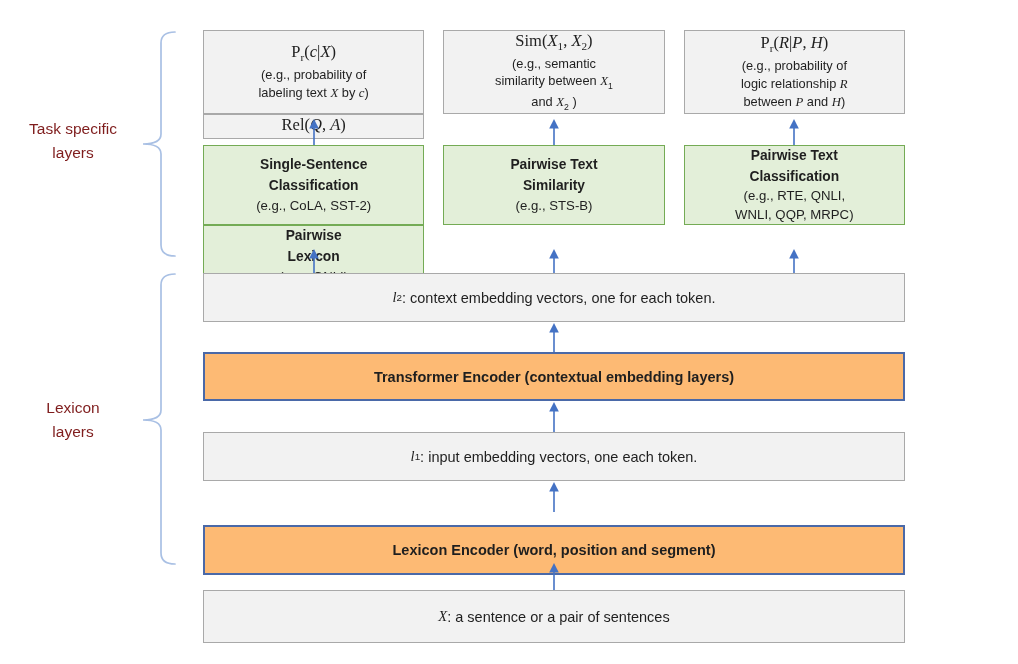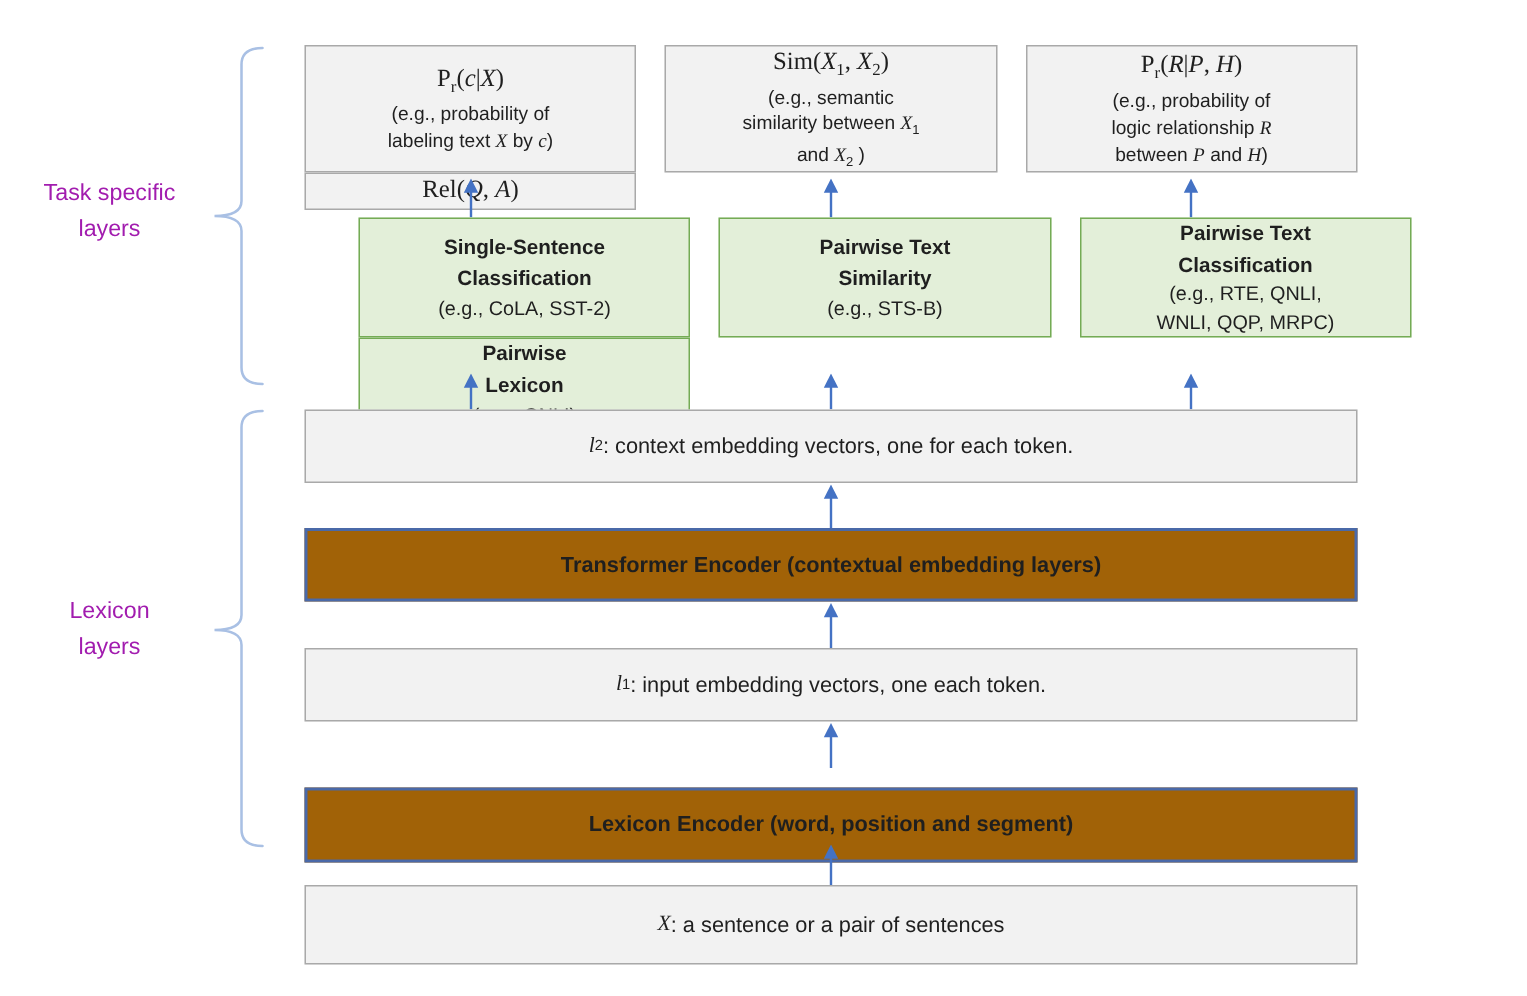--- a/index.html
+++ b/index.html
@@ -17,21 +17,21 @@
   
   .box {
     display: flex;
     flex-direction: column;
     align-items: center;
     justify-content: center;
     text-align: center;
   }
   .gray  { background: #f2f2f2; border: 1.4px solid #a9a9a9; }
   .green { background: #e3efd9; border: 1.6px solid #74ab55; }
-  .blue  { background: #a16207; border: 2px   solid #4a69a8; }
+  .blue  { background: #fdba74; border: 2px   solid #4a69a8; }
 
   
   .row4 {
     position: absolute;
     left: 203px;
     width: 702px;
     display: grid;
     grid-template-columns: repeat(3, 1fr);
     column-gap: 19px;
   }
@@ -96,21 +96,21 @@
     stroke-linecap: round;
   }
   .side-label {
     position: absolute;
     left: 8px;
     width: 130px;
     text-align: center;
     font-size: 15.5px;
     line-height: 1.55;
     white-space: pre-line;
-    color: #a21caf;
+    color: #7f1d1d;
   }
 </style>
 </head>
 <body>
 
 <div class="canvas">
 
   <svg class="brace" style="left:137px; top:30px;" width="40" height="228" viewBox="0 0 40 228">
     <path d="M 38 2 Q 24 2 24 13 L 24 104 Q 24 114 6 114 Q 24 114 24 124 L 24 215 Q 24 226 38 226"></path>
   </svg>
@@ -166,21 +166,21 @@
         </svg>
       </div>
     <div class="arrow-cell">
         <svg class="arrow" width="14" height="26">
           <line x1="7" y1="26" x2="7" y2="8"></line>
           <polygon points="7,0 2.2,9.5 11.8,9.5"></polygon>
         </svg>
       </div>
   </div>
 
-  <div class="row4" style="top:145px; height:122px;margin-left:36px;">
+  <div class="row4" style="top:145px; height:122px;">
     <div class="box green">
       <div class="task-title">Single-Sentence
 Classification</div>
       <div class="task-examples">(e.g., CoLA, SST-2)</div>
     </div>
     <div class="box green">
       <div class="task-title">Pairwise Text
 Similarity</div>
       <div class="task-examples">(e.g., STS-B)</div>
     </div>

